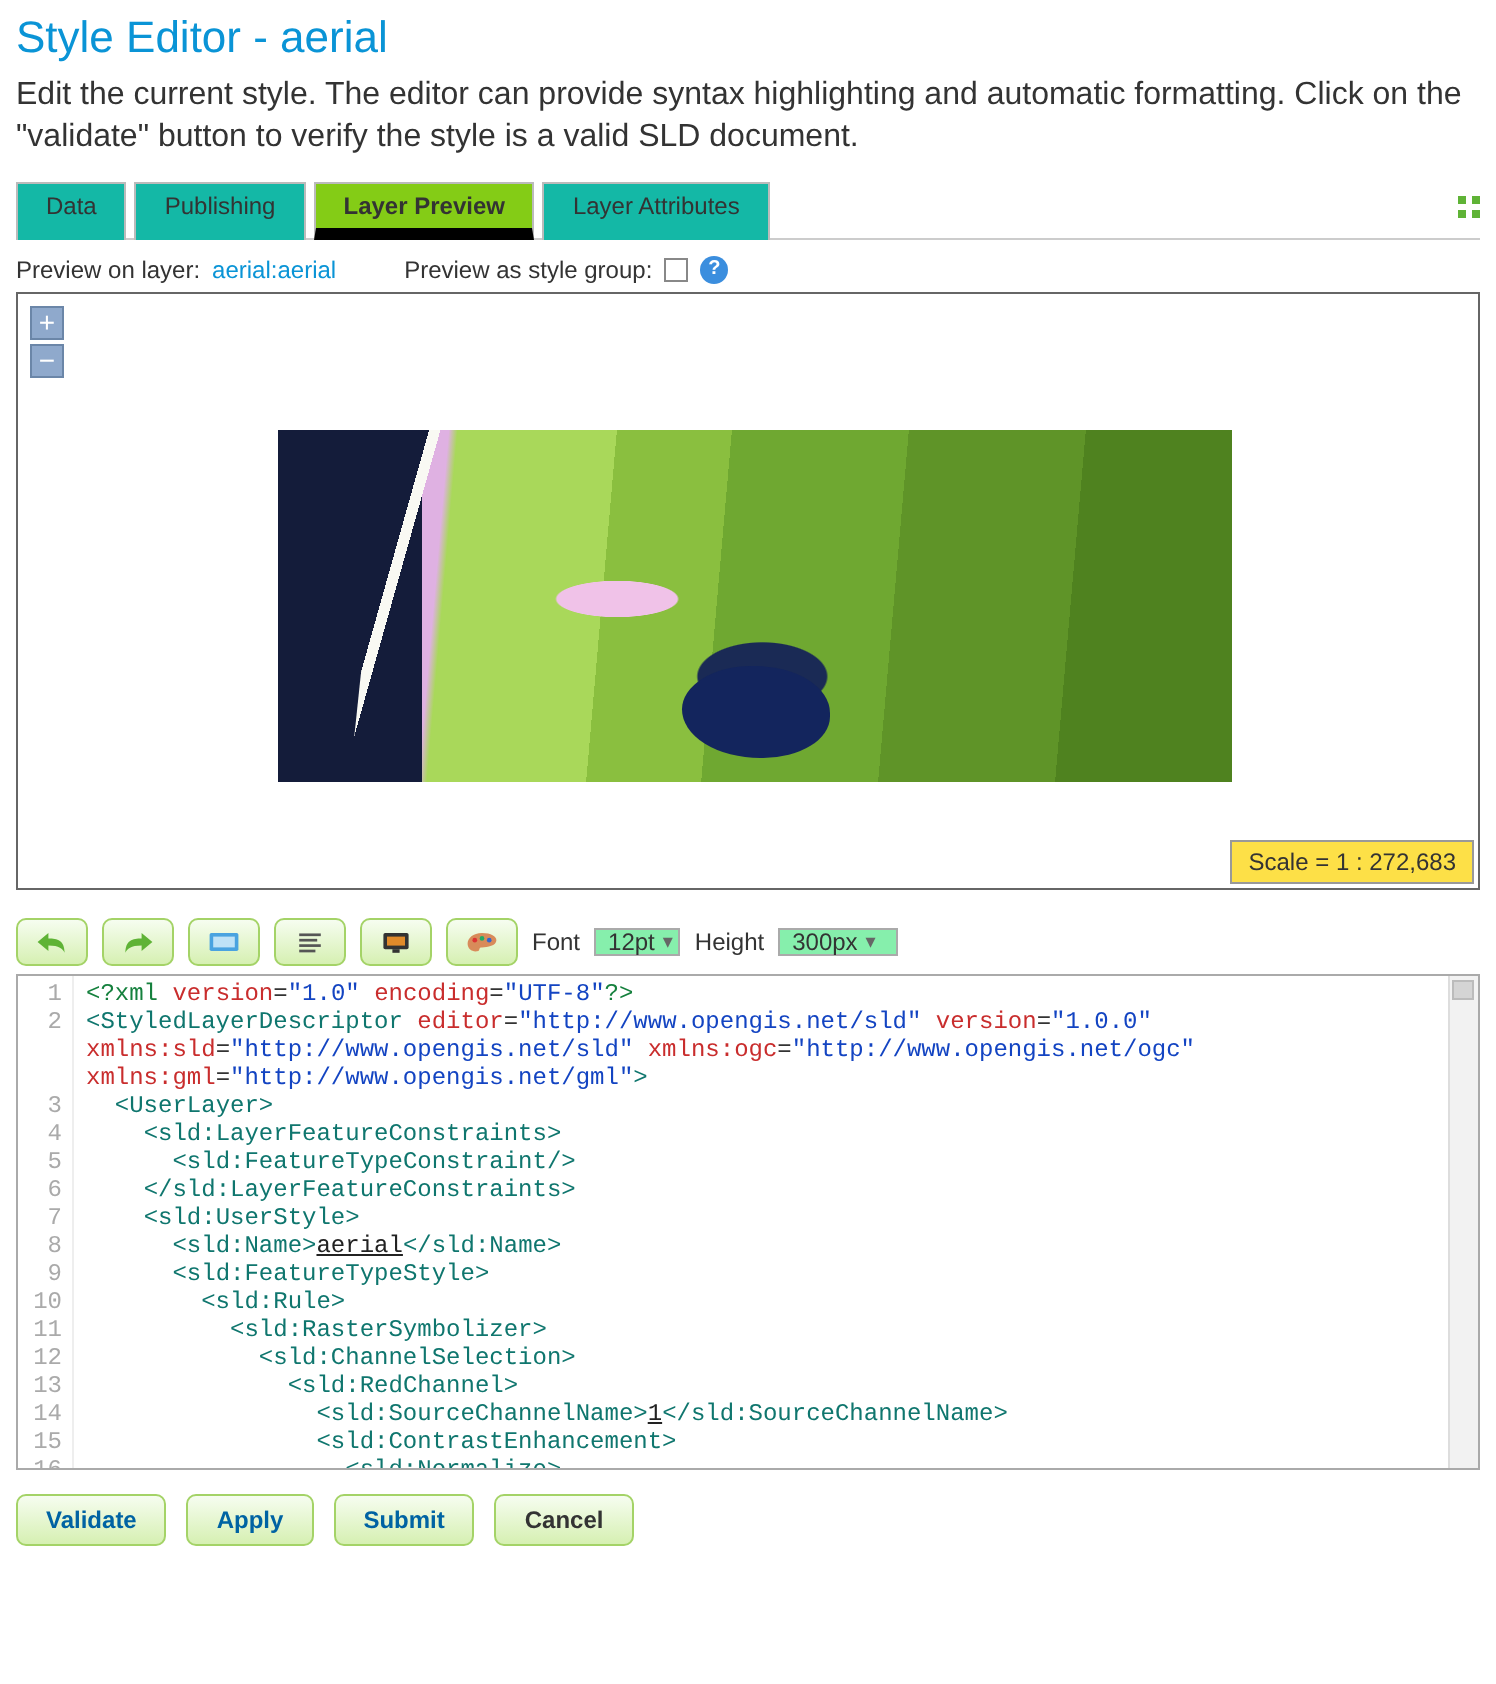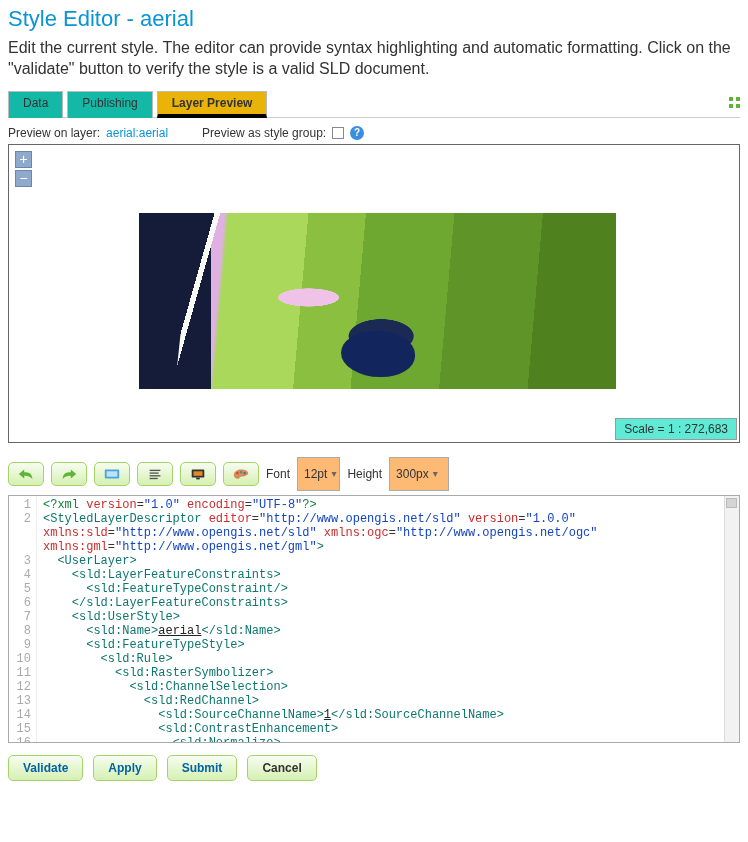--- a/index.html
+++ b/index.html
@@ -30,22 +30,22 @@
     padding: 4px 14px;
     border: 1px solid #bbb;
     border-bottom: none;
     background: #14b8a6;
     font-size: 12px;
     cursor: pointer;
     position: relative;
     top: 1px;
   }
   .tab.active {
-    background: #eab308;
-    border-bottom: 4px solid #000000;
+    background: #84cc16;
+    border-bottom: 6px solid #000000;
     font-weight: bold;
   }
   .expand {
     margin-left: auto;
     display: grid;
     grid-template-columns: repeat(2,4px);
     grid-template-rows: repeat(2,4px);
     gap: 3px;
     cursor: pointer;
     padding-bottom: 2px;
@@ -85,38 +85,38 @@
       radial-gradient(ellipse at 28% 48%, #f0c2e8 0 30px, transparent 31px),
       linear-gradient(95deg,#dfb1e2 0 8%, #a9d85a 9% 27%, #8abf3f 27% 40%, #6fa831 40% 60%, #5f9428 60% 80%, #4f821f 80% 100%);
   }
   .lake { position:absolute; left:202px; top:118px; width:74px; height:46px; background:#13255d; border-radius:48% 52% 46% 54%; }
   .coastline { position:absolute; left:45px; top:0; width:40px; height:100%;
     background:linear-gradient(100deg, #141c3a 0 30%, #f9f9f3 30% 38%, transparent 38%);
     transform: skewX(-6deg);
   }
   .scale {
     position:absolute; right:2px; bottom:2px;
-    border:1px solid #999; font-size:12px; padding:3px 8px; background:#5eead4;
+    border:1px solid #999; font-size:12px; padding:3px 8px; background:#fde047;
   }
   .toolbar {
     margin-top: 14px;
     display:flex; align-items:center; gap:7px; flex-wrap:wrap;
   }
   .tbtn {
     width:36px; height:24px;
     background: linear-gradient(#f6fdf0, #d6f0b2);
     border:1px solid #a4d367;
     border-radius:5px;
     display:flex; align-items:center; justify-content:center;
     cursor:pointer;
   }
   .tbl { font-size:12px; }
   .sel {
-    height:34px; border:1px solid #aaa; font-size:12px;
-    display:inline-flex; align-items:center; padding:0 3px 0 6px; background:#fdba74;
+    height:14px; border:1px solid #aaa; font-size:12px;
+    display:inline-flex; align-items:center; padding:0 3px 0 6px; background:#86efac;
   }
   .sel .caret { margin-left:4px; font-size:10px; color:#666; }
   .editor {
     border:1px solid #aaa; margin-top:4px; display:flex;
     font-family: "Courier New", monospace; font-size:12px;
     height: 248px; overflow:hidden; position:relative; background:#fff;
   }
   .gutter {
     width:28px; background:#fff; border-right:1px solid #eee;
     color:#aaa; text-align:right; padding:2px 5px 2px 0; line-height:14px;
@@ -148,20 +148,21 @@
 <body>
 
 <h1>Style Editor - aerial</h1>
 <p class="desc">Edit the current style. The editor can provide syntax highlighting and automatic formatting. Click on the "validate" button to verify the style is a valid SLD document.</p>
 
 <div class="tabs-row">
   <div class="tabs">
     <div class="tab">Data</div>
     <div class="tab">Publishing</div>
     <div class="tab active">Layer Preview</div>
+    <div class="tab">Layer Attributes</div>
   </div>
   <div class="expand">
     <div class="exp-a"></div>
       <div class="exp-a"></div>
       <div class="exp-a"></div>
       <div class="exp-a"></div>
   </div>
 </div>
 
 <div class="preview-bar">

